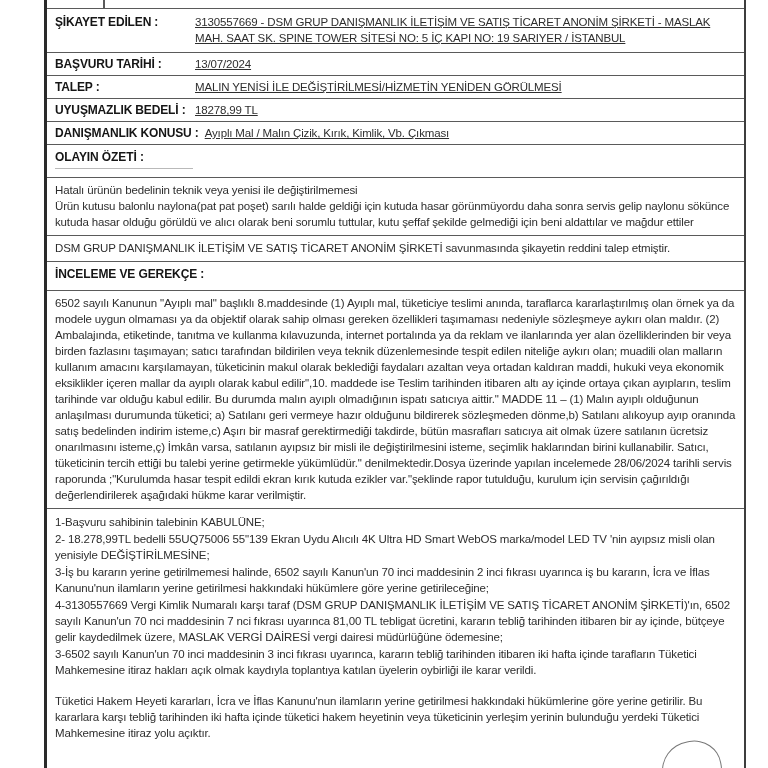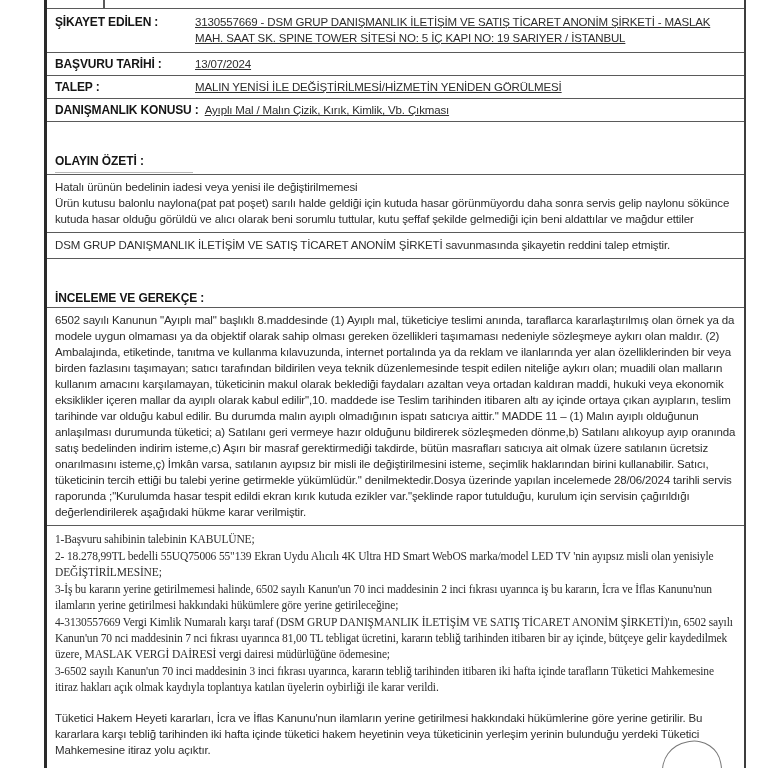--- a/index.html
+++ b/index.html
@@ -22,29 +22,29 @@
   }
   .remnant { height:8px; border-bottom:1.4px solid #5a5a5a; position:relative; }
   .remnant-tick { position:absolute; left:56px; top:0; width:2px; height:8px; background:#5a5a5a; }
   .info-row { display:flex; align-items:flex-start; }
   .info-row.tall { padding-top:5px; padding-bottom:6px; }
   .info-label {
     font-weight:bold; color:#151515; font-size:12px;
     min-width:134px; padding-right:6px; white-space:nowrap; flex:none;
   }
   .info-value { flex:1;text-decoration:underline; }
-  .sec-header { padding-top:4px; padding-bottom:1px;margin-top:27px; }
+  .sec-header { padding-top:4px; padding-bottom:8px; }
   .sec-header .hdr {
     font-weight:bold; color:#151515; font-size:12px; letter-spacing:-0.1px;
   }
   .partial-underline { height:0; border-bottom:1.2px solid #b9b9b9; width:138px; margin-top:3px; }
   .content { padding-top:4px; padding-bottom:5px; }
   .content p { margin:0; }
   .karar-content { border-bottom:none; padding-top:5px; }
-  .karar-content .karar-item { margin:0 0 1px 0;font-family:Liberation Serif, serif; }
+  .karar-content .karar-item { margin:0 0 1px 0; }
   .footer-note { border-bottom:none; padding:9px 8px 0 8px; }
   .stamp {
     position:absolute; left:615px; top:741px; width:58px; height:56px;
     border:1.6px solid #787878; border-radius:50% 46% 50% 48%;
     transform:rotate(-10deg); background:transparent;
   }
 </style>
 </head>
 <body>
 
@@ -63,33 +63,37 @@
     <div class="row info-row">
       <div class="info-label">BAŞVURU TARİHİ :</div>
       <div class="info-value">13/07/2024</div>
     </div>
 
     <div class="row info-row">
       <div class="info-label">TALEP :</div>
       <div class="info-value">MALIN YENİSİ İLE DEĞİŞTİRİLMESİ/HİZMETİN YENİDEN GÖRÜLMESİ</div>
     </div>
 
+    <div class="row info-row">
+      <div class="info-label">UYUŞMAZLIK BEDELİ :</div>
+      <div class="info-value">18278,99 TL</div>
+    </div>
 
     <div class="row info-row">
       <div class="info-label">DANIŞMANLIK KONUSU :</div>
       <div class="info-value">Ayıplı Mal / Malın Çizik, Kırık, Kimlik, Vb. Çıkması</div>
     </div>
 
     <div class="row sec-header">
       <span class="hdr">OLAYIN ÖZETİ :</span>
       <div class="partial-underline"></div>
     </div>
 
     <div class="row content">
-      <p>Hatalı ürünün bedelinin iadesi veya yenisi ile değiştirilmemesi</p>
+      <p>Hatalı ürünün bedelinin teknik veya yenisi ile değiştirilmemesi</p>
       <p>Ürün kutusu balonlu naylona(pat pat poşet) sarılı halde geldiği için kutuda hasar görünmüyordu daha sonra servis gelip naylonu sökünce kutuda hasar olduğu görüldü ve alıcı olarak beni sorumlu tuttular, kutu şeffaf şekilde gelmediği için beni aldattılar ve mağdur ettiler</p>
     </div>
 
 
     <div class="row content">
       <p>DSM GRUP DANIŞMANLIK İLETİŞİM VE SATIŞ TİCARET ANONİM ŞİRKETİ savunmasında şikayetin reddini talep etmiştir.</p>
     </div>
 
     <div class="row sec-header">
       <span class="hdr">İNCELEME VE GEREKÇE :</span>

